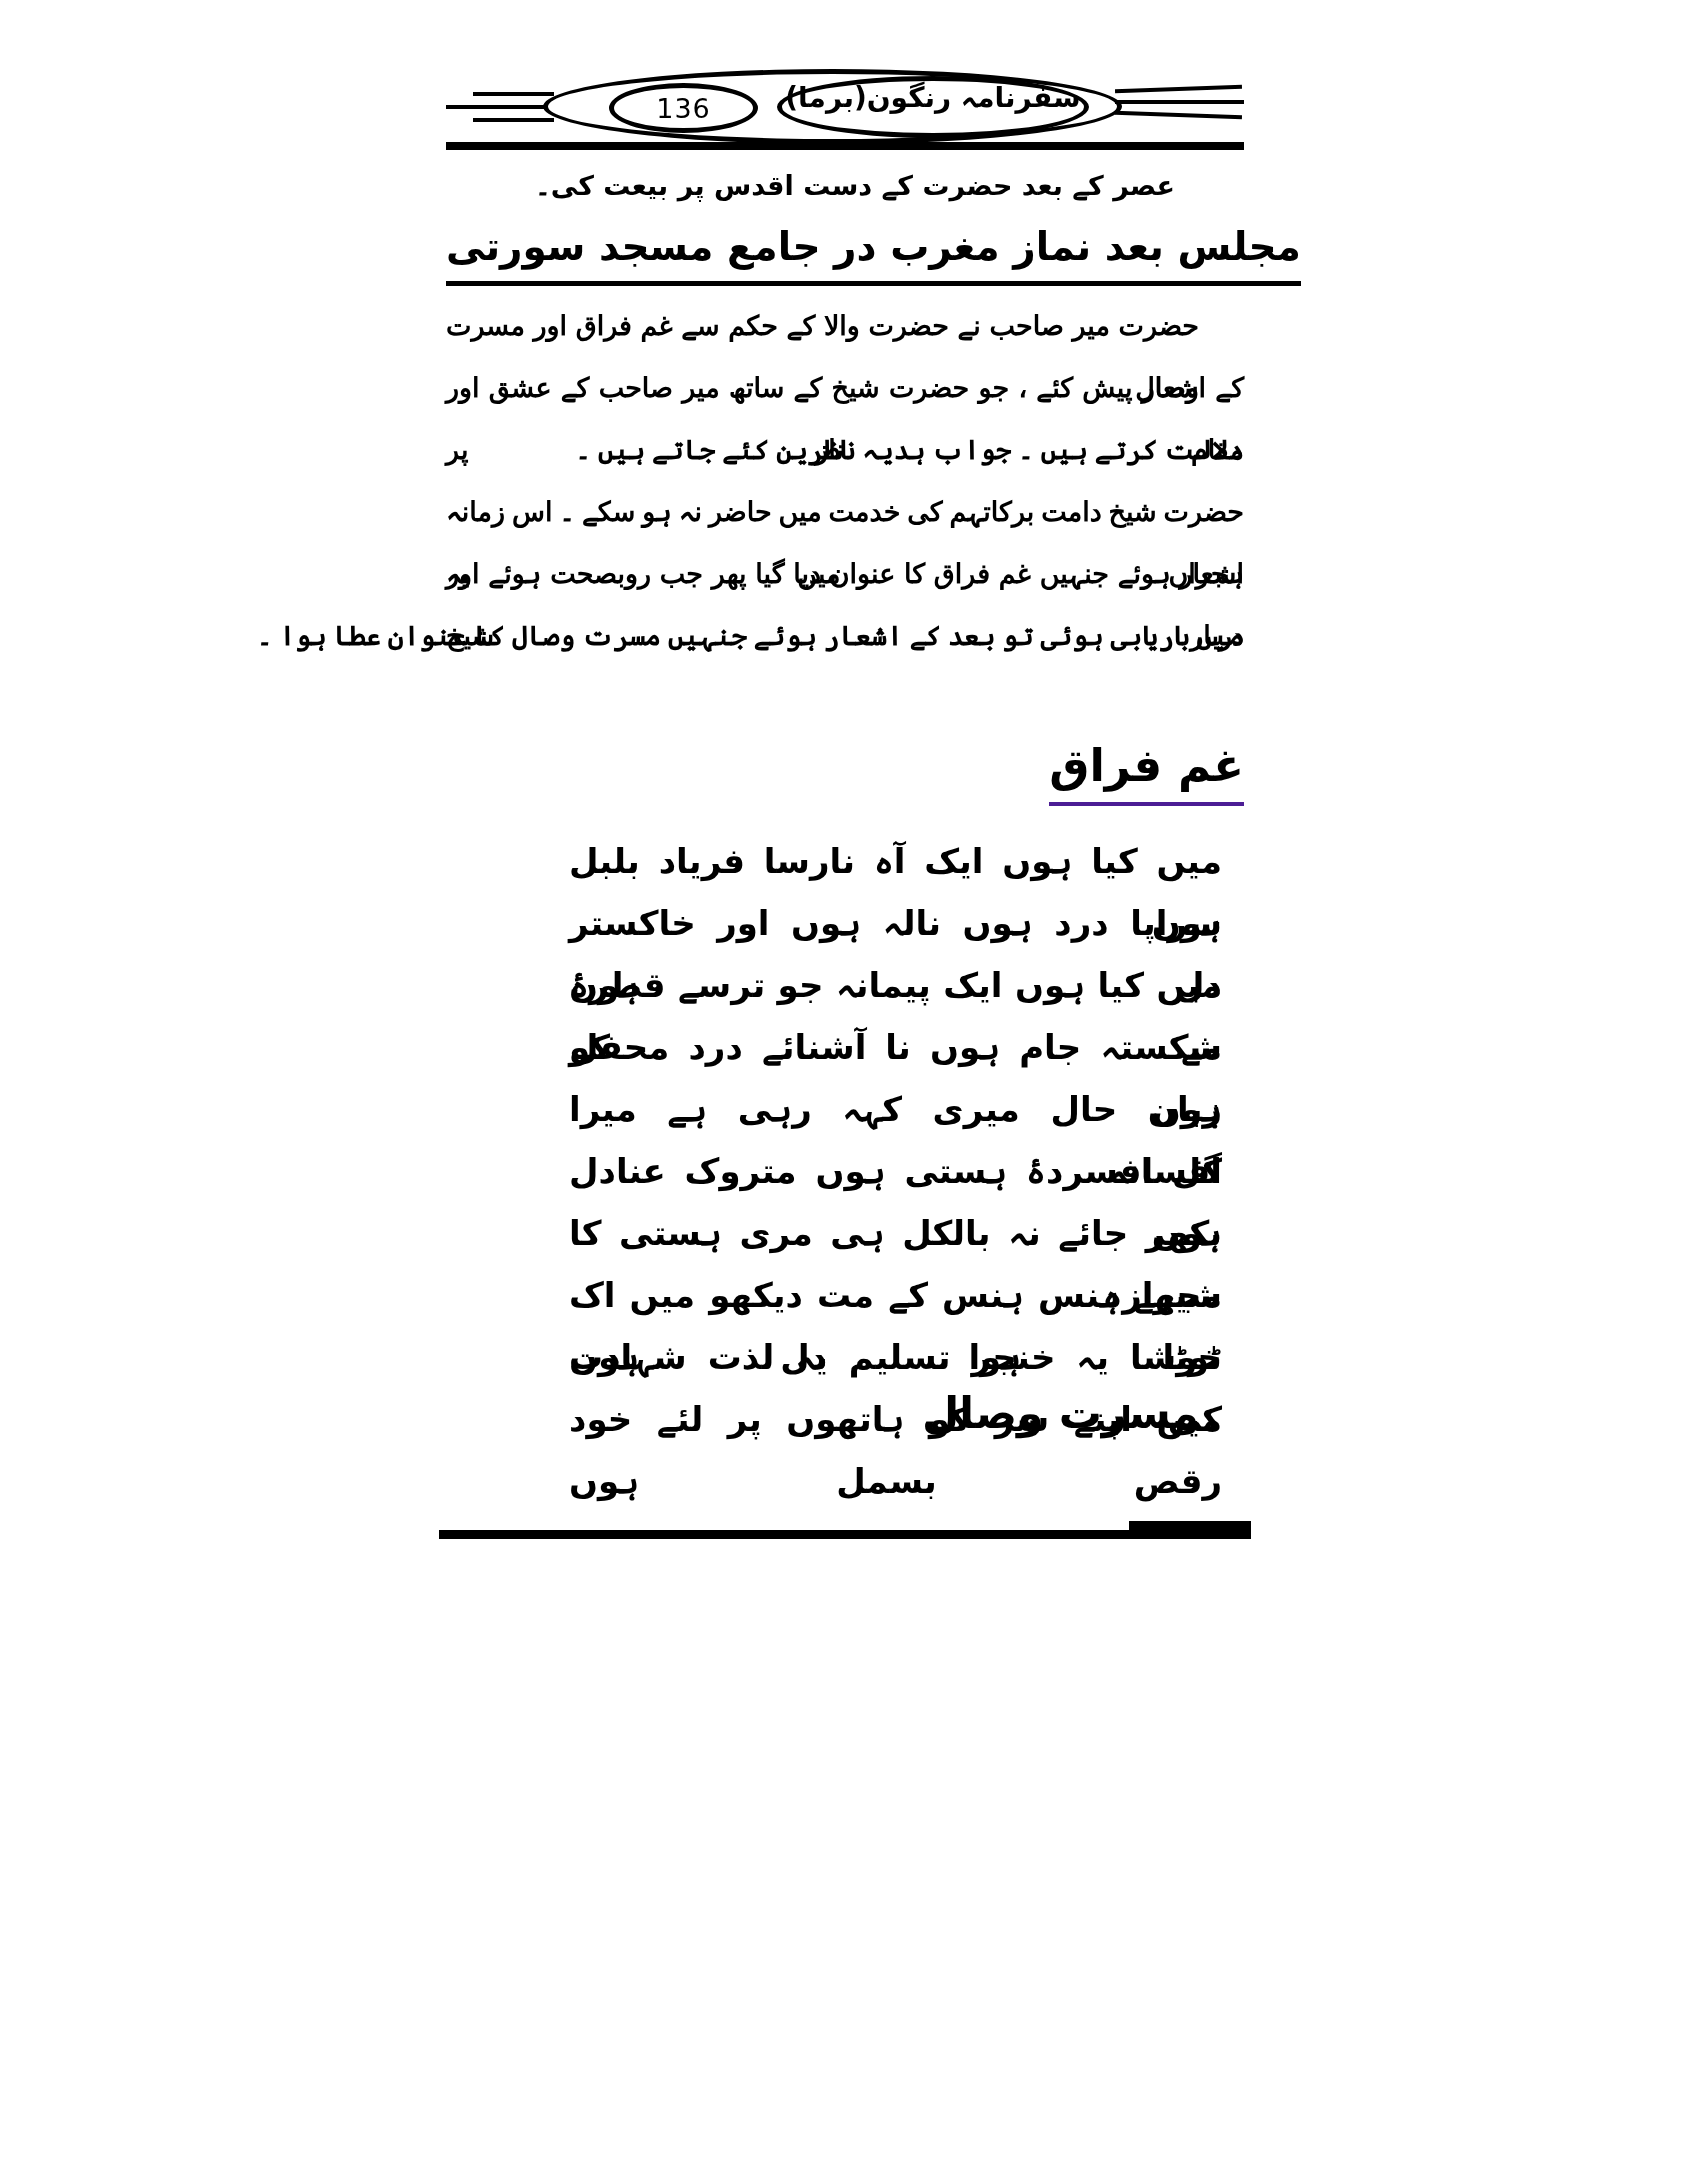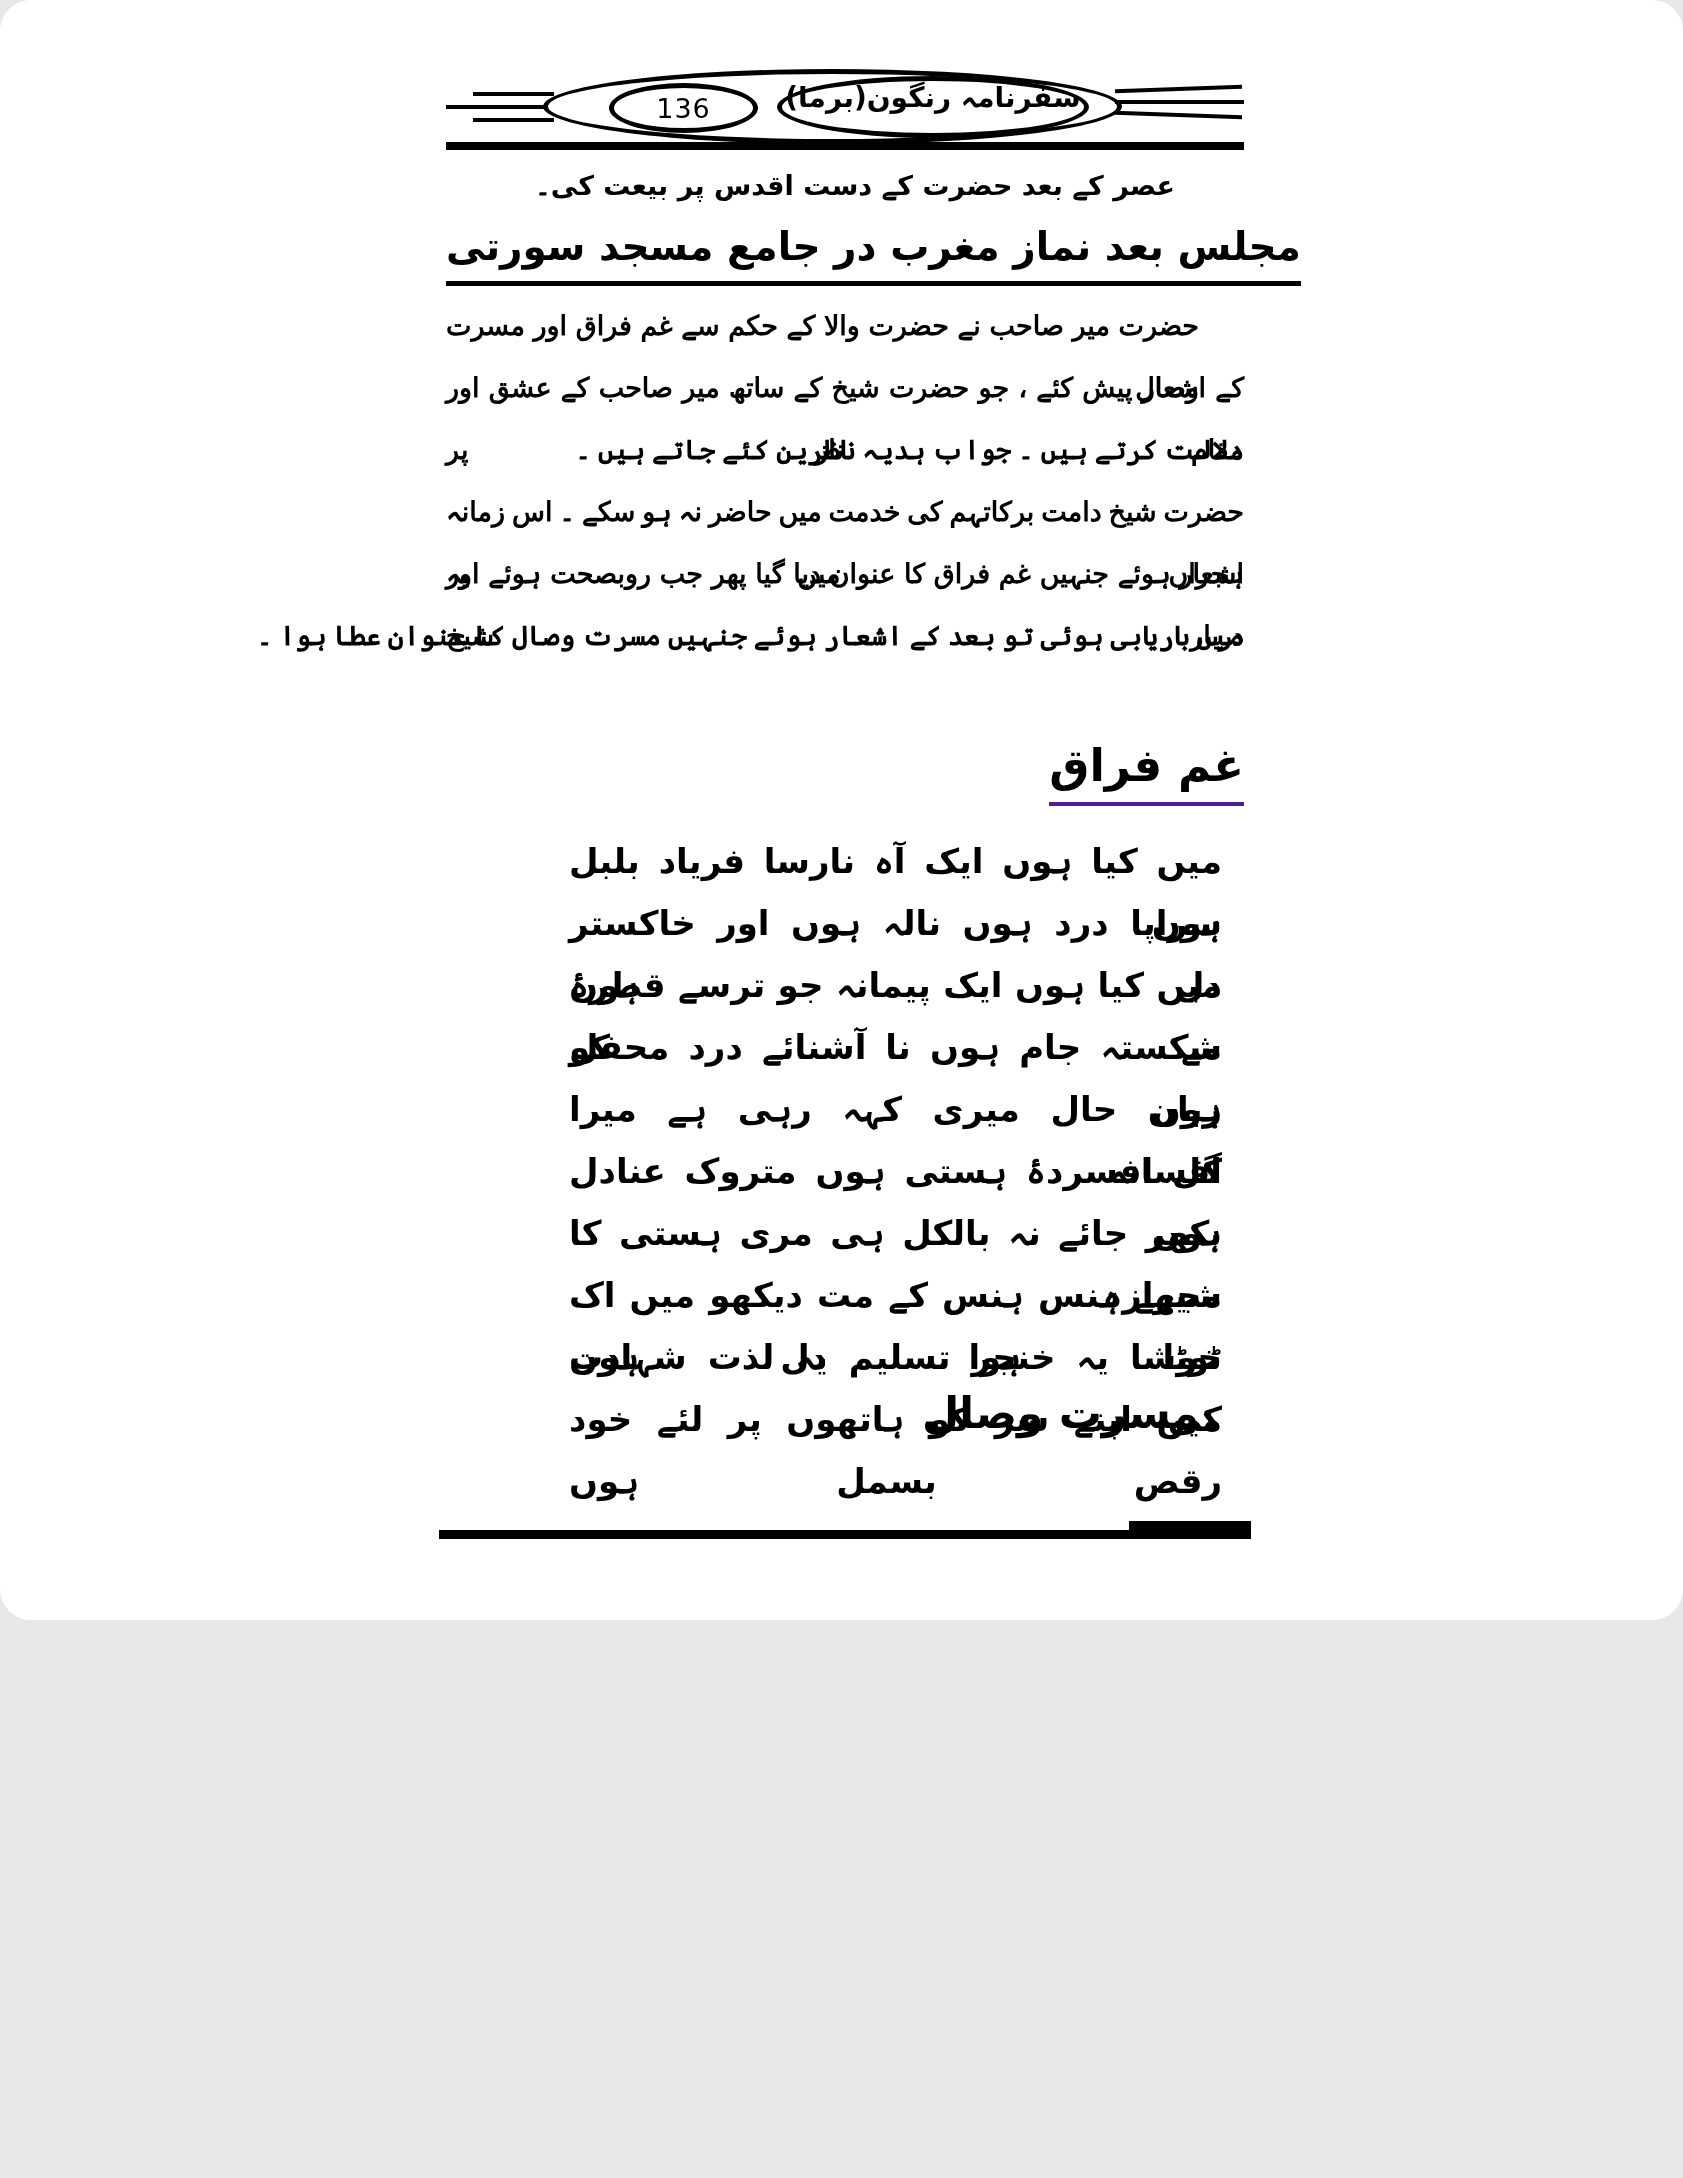--- a/index.html
+++ b/index.html
@@ -1,18 +1,18 @@
 <!DOCTYPE html>
 <html><head>
 <meta charset="utf-8">
 <style>
   html,body{margin:0;padding:0;background:#e8e8e8;}
   .page{
-    position:relative;width:1683px;height:1620px;background:#ffffff;
-    margin:0 auto;font-family:"DejaVu Sans",sans-serif;color:#000;overflow:hidden;border-radius:31px;
+    position:relative;width:1683px;height:2178px;background:#ffffff;
+    margin:0 auto;font-family:"DejaVu Sans",sans-serif;color:#000;overflow:hidden;
   }
   
   .hline{position:absolute;background:#000;height:4px;}
   .ellipse-outer{
     position:absolute;left:543px;top:69px;width:579px;height:75px;
     border:5px solid #000;border-radius:50%;background:#fff;box-sizing:border-box;
   }
   .ellipse-num{
     position:absolute;left:609px;top:83px;width:149px;height:50px;
     border:5px solid #000;border-radius:50%;box-sizing:border-box;

